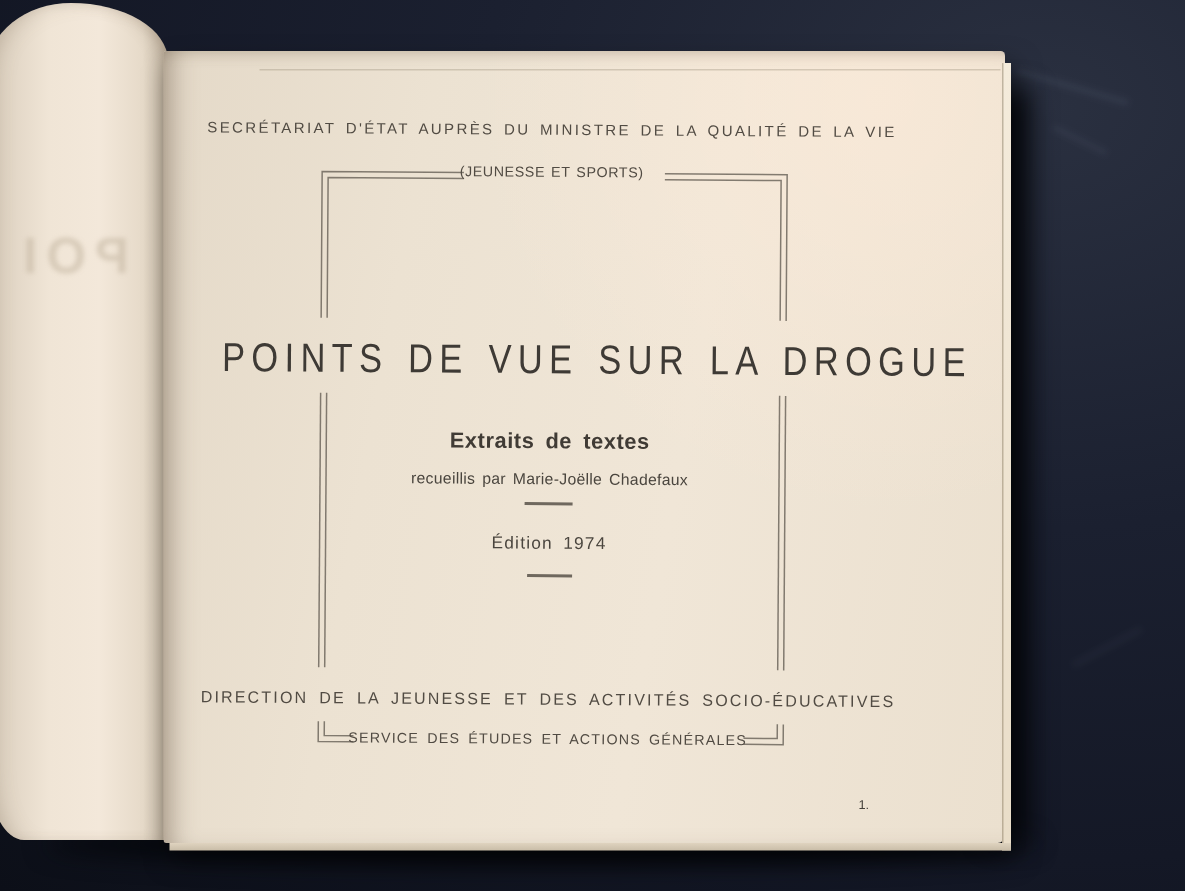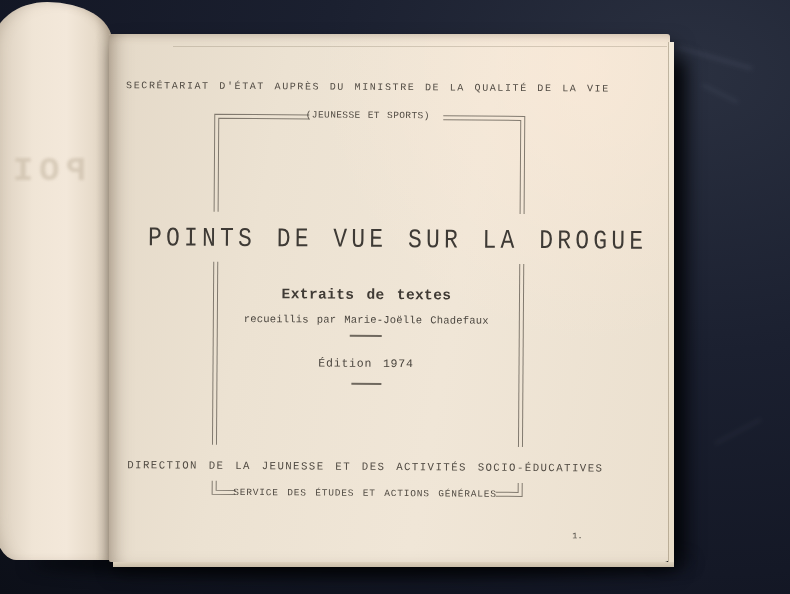--- a/index.html
+++ b/index.html
@@ -1,17 +1,17 @@
 <!DOCTYPE html>
 <html><head>
 <meta charset="utf-8">
 <style>
   html,body{margin:0;padding:0;background:#0e1119;}
   .scene{position:relative;width:790px;height:594px;overflow:hidden;
-    font-family:Liberation Mono, monospace;
+    font-family:Liberation Sans, sans-serif;
     background:radial-gradient(ellipse at 88% 12%, #2a3040 0%, #1b2030 38%, #141826 68%, #0c0f18 100%);}
   .streak{position:absolute;background:rgba(205,215,235,.07);filter:blur(2px);border-radius:3px;}
   .streak.s1{left:676px;top:56px;width:78px;height:4px;transform:rotate(16deg);}
   .streak.s2{left:700px;top:92px;width:40px;height:3px;transform:rotate(26deg);}
   .streak.s3{left:712px;top:430px;width:52px;height:3px;transform:rotate(-28deg);background:rgba(205,215,235,.05);}
 
   .book-shadow{position:absolute;left:30px;top:550px;width:660px;height:26px;
     background:#04060a;filter:blur(8px);border-radius:50%;}
   .book-shadow-right{position:absolute;left:660px;top:60px;width:26px;height:500px;
     background:#05070c;filter:blur(9px);}

